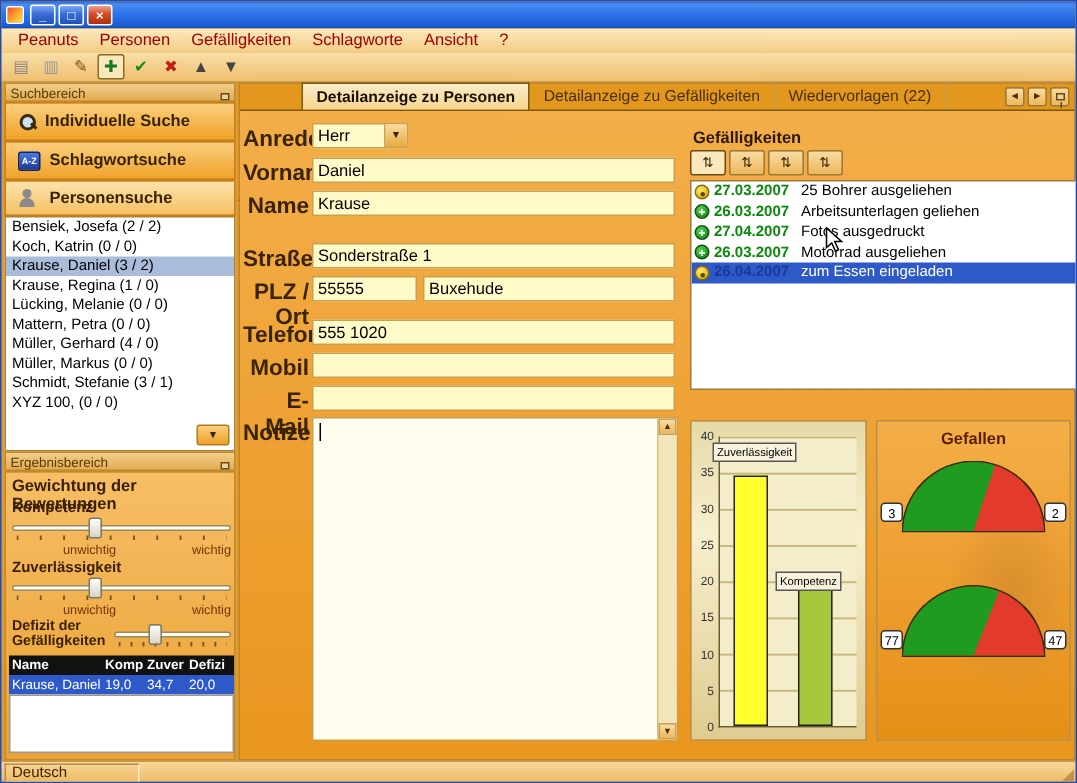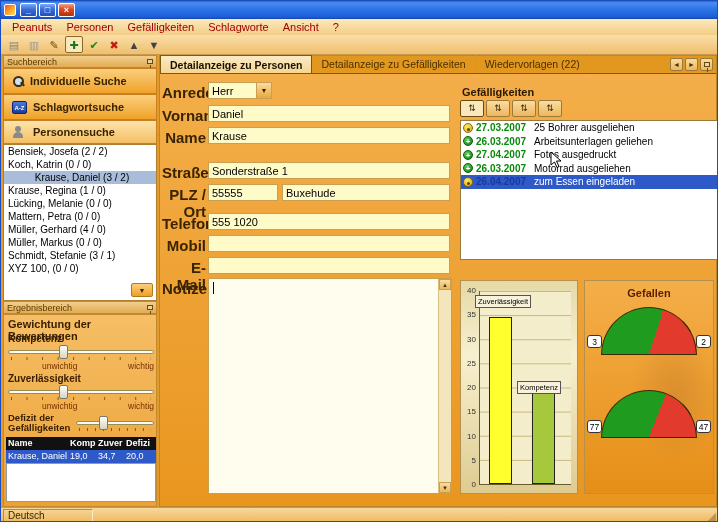--- a/index.html
+++ b/index.html
@@ -31,21 +31,21 @@
   .tb-btn { width: 18px; height: 17px; text-align: center; line-height: 16px; font-size: 11px; border: 1px solid transparent; }
   .tb-btn.pressed { border: 1px solid #8a6a20; background: #F9E7BE; border-radius: 2px; }
   .tb-btn:nth-child(1){color:#888;} .tb-btn:nth-child(2){color:#999;}
   .tb-btn:nth-child(3){color:#7a4a00;} .tb-btn:nth-child(4){color:#1a7a1a;}
   .tb-btn:nth-child(5){color:#1a8a1a;} .tb-btn:nth-child(6){color:#c02010;}
   .tb-btn:nth-child(7){color:#444;} .tb-btn:nth-child(8){color:#444;}
 
   
   .sidebar { position: absolute; left: 2px; top: 54px; width: 154px; height: 452px; }
   .panel-caption { position: absolute; left: 0; right: 0; height: 13px; background: linear-gradient(180deg,#F2CE8C,#E2AC54);
-    border: 1px solid #C08A30; font-size: 9px; color: #5a3a00; display: flex; align-items: center; padding: 0 3px; }
+    border: 1px solid #C08A30; font-size: 9px; color: #5a3a00; display: flex; align-items: flex-end; padding: 0 3px; }
   .panel-caption .cap-label { flex: 1; }
   .pin-icon { width: 6px; height: 5px; border: 1px solid #6b4a10; background: #e8d2a0; position: relative; }
   .pin-icon::after { content: ""; position: absolute; left: 2px; top: 5px; width: 1px; height: 4px; background: #6b4a10; }
   .side-btn { position: absolute; left: 0; right: 0; height: 26px;
     background: linear-gradient(180deg,#FBCF7E,#F0A22A); border: 1px solid #C87F1F;
     display: flex; align-items: center; gap: 6px; padding-left: 8px; font-weight: bold; color: #3a2400; }
   .side-header { position: absolute; left: 0; right: 0; height: 24px;
     background: linear-gradient(180deg,#FCE3AC,#F5C063); border: 1px solid #C87F1F;
     display: flex; align-items: center; gap: 21px; padding: 0 6px 0 8px; font-weight: bold; color: #3a2400; }
   .side-header .spacer { flex: 1; }
@@ -56,21 +56,21 @@
   .mag-icon::after { content: ""; position: absolute; left: 8px; top: 8px; width: 5px; height: 2px;
     background: #3a2a10; transform: rotate(45deg); }
   .az-icon { width: 15px; height: 13px; background: linear-gradient(180deg,#4a7ae0,#1a3a9a); color: #fff;
     font-size: 6px; font-weight: bold; text-align: center; line-height: 13px; border-radius: 2px; border: 1px solid #10246a; }
   .person-icon { width: 12px; height: 12px; position: relative; }
   .person-icon::before { content: ""; position: absolute; left: 3px; top: 0; width: 6px; height: 6px; background: #8a8a8a; border-radius: 50%; }
   .person-icon::after { content: ""; position: absolute; left: 1px; top: 6px; width: 10px; height: 6px; background: #8a8a8a; border-radius: 5px 5px 0 0; }
   .person-list { position: absolute; left: 0; right: 0; top: 89px; height: 157px; background: #fff;
     border: 1px solid #B08030; overflow: hidden; }
   .person-row { height: 13px; line-height: 13px; font-size: 10px; padding-left: 4px; white-space: nowrap; color: #000; }
-  .person-row.selected { background: #A9BCD9; text-align: center; }
+  .person-row.selected { background: #A9BCD9; }
   .list-drop-btn { position: absolute; right: 3px; bottom: 3px; width: 22px; height: 14px;
     background: linear-gradient(180deg,#FBCF7E,#EE9F28); border: 1px solid #B07A1A; font-size: 7px;
     text-align: center; line-height: 13px; color: #3a2400; border-radius: 2px; }
 
   
   .results-body { position: absolute; left: 0; right: 0; top: 259px; bottom: 0;
     background: linear-gradient(180deg,#F6BE66,#EBA133); border: 1px solid #C08A30; }
   .res-heading { position: absolute; left: 4px; top: 3px; font-weight: bold; color: #3a2000; font-size: 11px; }
   .slider-label { position: absolute; left: 4px; font-weight: bold; color: #3a2000; font-size: 10px; }
   .slider { position: absolute; height: 15px; }
@@ -90,21 +90,21 @@
   .res-c2, .res-c3 { width: 28px; } .res-c4 { width: 28px; }
   .res-white { position: absolute; left: 2px; width: 150px; background: #fff; border: 1px solid #999; }
 
   
   .main { position: absolute; left: 158px; top: 54px; width: 558px; height: 452px;
     background: linear-gradient(180deg,#F4AF4B,#E9961F); border: 1px solid #B8862E; }
   .tabbar { position: absolute; left: 0; right: 0; top: 0; height: 18px;
     background: #E2971F; border-bottom: 1px solid #7a5a10; display: flex; align-items: flex-end; }
   .tab { padding: 2px 9px 2px 9px; font-size: 10.5px; color: #4a3000; height: 18px; line-height: 14px; border-right: 1px solid #c89a46; }
   .tab.active { background: linear-gradient(180deg,#FBEBC8,#F6D590); border: 1px solid #7a5a10; border-bottom: none;
-    font-weight: bold; color: #1a1000; }
+    font-weight: bold; color: #1a1000; margin-left: 41px; }
   .tab-ctrls { position: absolute; right: 3px; top: 2px; display: flex; gap: 2px; }
   .tab-ctrl { width: 13px; height: 13px; background: linear-gradient(180deg,#F9DCA2,#EDB75C); border: 1px solid #9a7a3a;
     font-size: 7px; text-align: center; line-height: 12px; color: #4a3000; border-radius: 2px; display:flex; align-items:center; justify-content:center; }
 
   .f-label { position: absolute; left: 2px; width: 44px; text-align: right; font-weight: bold; color: #3a2400; font-size: 15px; }
   .f-input { position: absolute; height: 17px; background: #FFFBC8; border: 1px solid #C9A053; font-size: 11px;
     padding: 1px 3px; font-family: "Liberation Sans", sans-serif; color: #000; }
   .select-box { position: absolute; height: 17px; background: #FFFBC8; border: 1px solid #C9A053; display: flex; align-items: center; }
   .select-box .sel-text { flex: 1; padding-left: 3px; }
   .sel-arrow { width: 15px; height: 15px; background: linear-gradient(180deg,#F9DCA2,#E8A83C); border-left: 1px solid #C9A053;

